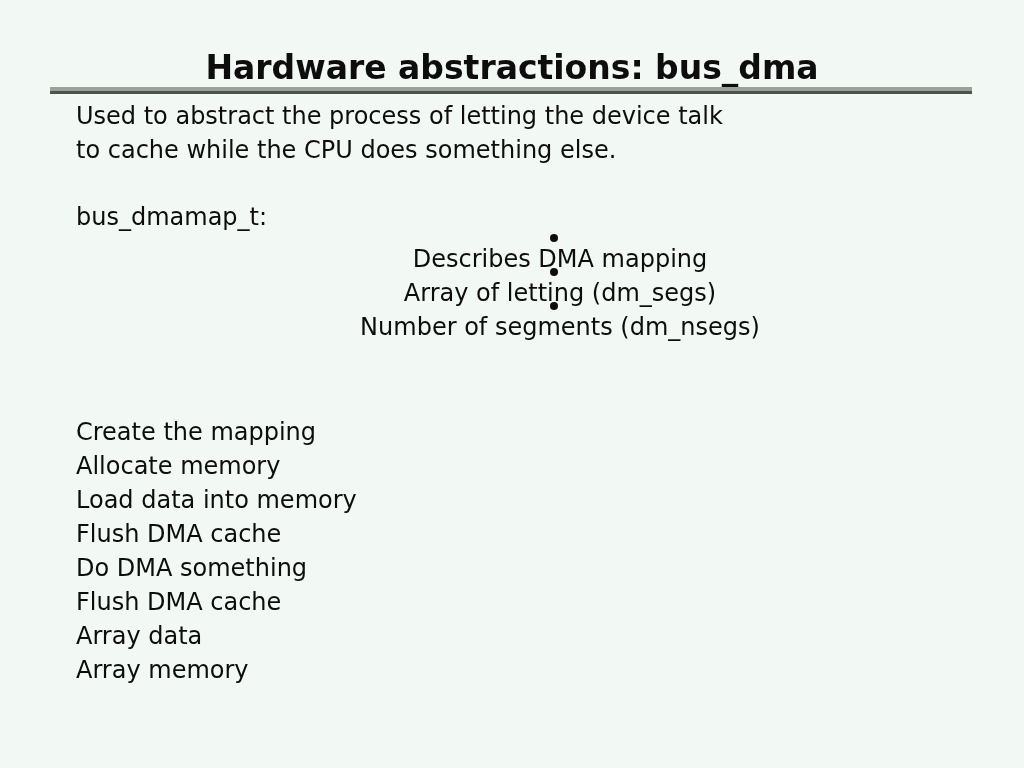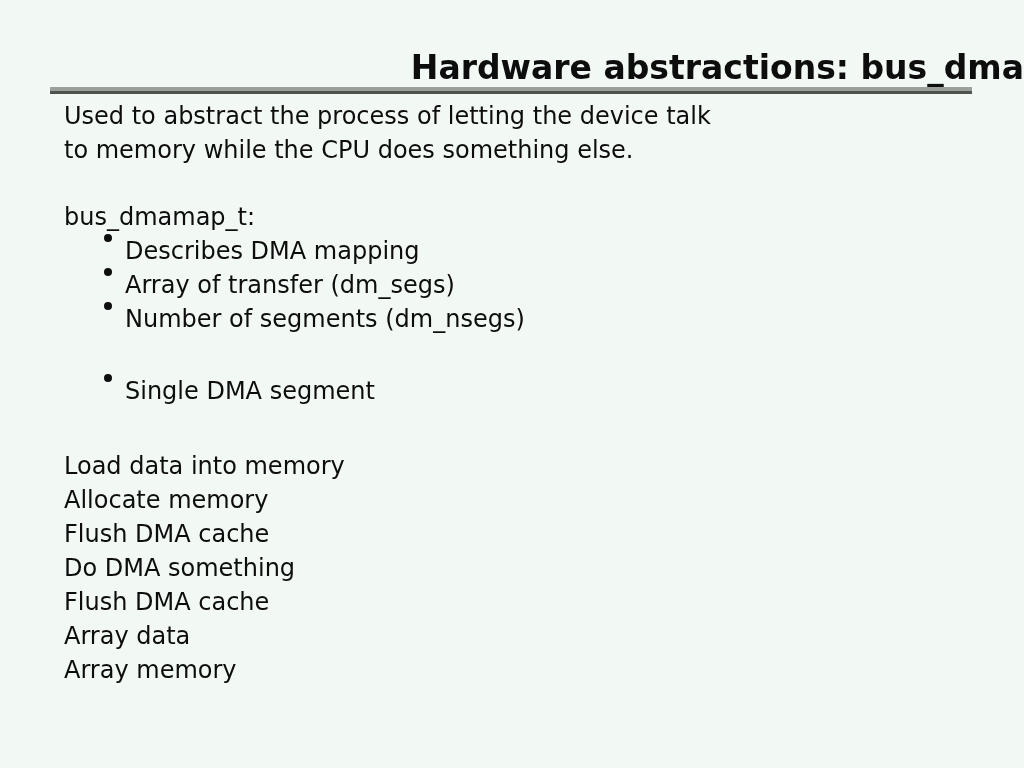--- a/index.html
+++ b/index.html
@@ -9,45 +9,46 @@
   }
   .slide {
     position: relative;
     width: 1024px; height: 768px;
     background: var(--bg, #f2f9f4);
     color: var(--fg, #0d0d0d);
   }
   .title {
     position: absolute;
     top: 48px; left: 0; width: 100%;
-    text-align: right;
+    text-align: center;
     font-size: 33px;
     font-weight: bold;
     letter-spacing: 0px;
     white-space: pre;
   }
   .rule {
     position: absolute;
     top: 87px; left: 50px;
     width: 922px; height: 7px;
     background: linear-gradient(to bottom,
       var(--rule-top, #9aa19b) 0px, var(--rule-top, #9aa19b) 4px,
       var(--rule-bottom, #4e534e) 4px, var(--rule-bottom, #4e534e) 7px);
   }
   .content {
     position: absolute;
-    top: 99px; left: 64px; right: 20px;
+    top: 99px; left: 76px; right: 20px;
     font-size: 24px;
     line-height: 34px;
   }
   .line { height: 34px; white-space: pre; }
   .line.bullet {
     display: flex;
-    align-items: flex-start;
+    align-items: center;
     padding-left: 40px;
+    flex-direction: column;
   }
   .dot {
     width: 8px; height: 8px;
     border-radius: 50%;
     background: var(--fg, #0d0d0d);
     margin-right: 13px;
     flex: 0 0 auto;
   }
   .spacer { width: 100%; }
   .sp1 { height: 33px; }
@@ -55,30 +56,30 @@
   .sp3 { height: 41px; }
 </style>
 </head>
 <body>
 
 <div class="slide">
   <div class="title">Hardware abstractions: bus_dma</div>
   <div class="rule"></div>
   <div class="content" id="slide-content">
       <div class="line">Used to abstract the process of letting the device talk</div>
-      <div class="line">to memory while the CPU does something else.</div>
+      <div class="line">to cache while the CPU does something else.</div>
       <div class="spacer sp1"></div>
       <div class="line">bus_dmamap_t:</div>
       <div class="line bullet"><span class="dot"></span><span>Describes DMA mapping</span></div>
-      <div class="line bullet"><span class="dot"></span><span>Array of transfer (dm_segs)</span></div>
+      <div class="line bullet"><span class="dot"></span><span>Array of letting (dm_segs)</span></div>
       <div class="line bullet"><span class="dot"></span><span>Number of segments (dm_nsegs)</span></div>
       <div class="spacer sp2"></div>
-      <div class="line bullet"><span class="dot"></span><span>Single DMA segment</span></div>
       <div class="spacer sp3"></div>
+      <div class="line">Create the mapping</div>
+      <div class="line">Allocate memory</div>
       <div class="line">Load data into memory</div>
-      <div class="line">Allocate memory</div>
       <div class="line">Flush DMA cache</div>
       <div class="line">Do DMA something</div>
       <div class="line">Flush DMA cache</div>
       <div class="line">Array data</div>
       <div class="line">Array memory</div>
     </div>
 </div>
 
 </body></html>

